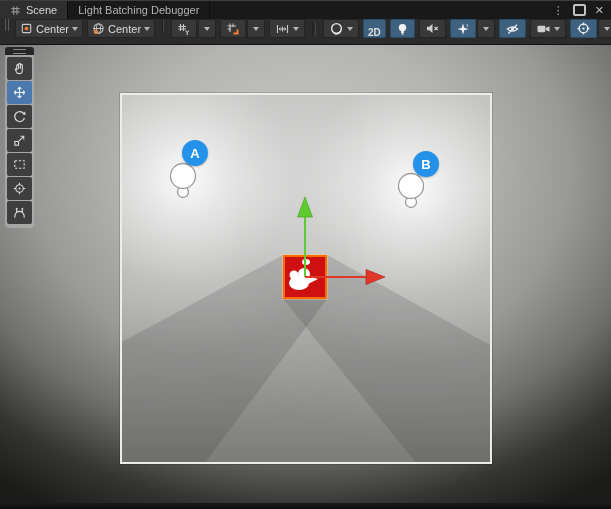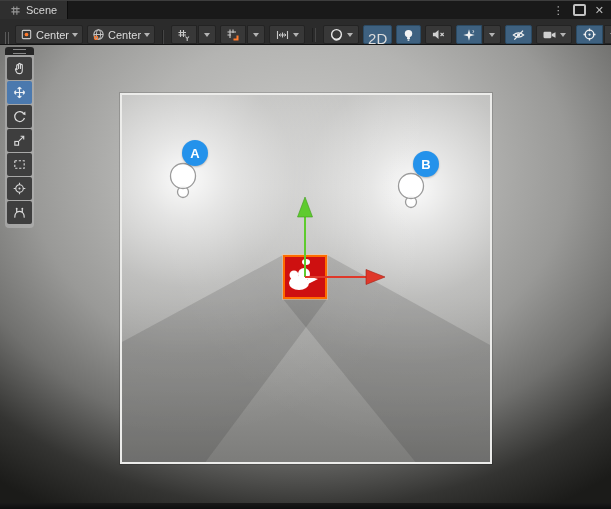--- a/index.html
+++ b/index.html
@@ -13,37 +13,37 @@
   .tab{display:flex;align-items:center;gap:5px;padding:2px 10px;font-size:11px;color:#b5b5b5;
        border-right:1px solid #0d0d0d;cursor:default;}
   .tab.active{background:#2f2f2f;color:#d6d6d6;}
   .titlebar-controls{margin-left:auto;display:flex;align-items:center;gap:9px;padding-right:7px;color:#bcbcbc;}
   .menu-dots{font-size:11px;line-height:1;}
   .max-box{width:9px;height:8px;border:2px solid #c2c2c2;border-radius:2px;}
   .close-x{font-size:11px;line-height:1;}
 
   
   .toolbar{position:absolute;top:19px;left:0;right:0;height:26px;background:#2b2b2b;
-           border-bottom:1px solid #141414;display:flex;align-items:flex-end;padding:0 5px;
+           border-bottom:1px solid #141414;display:flex;align-items:flex-start;padding:0 5px;
            gap:4px;box-sizing:border-box;}
   .drag-grip{display:flex;gap:2px;margin-right:2px;}
   .drag-grip i{display:block;width:1px;height:12px;background:#5a5a5a;}
   .tb-btn{height:19px;background:#383838;border:1px solid #232323;border-radius:2px;
           display:flex;align-items:center;gap:3px;padding:0 4px;color:#dcdcdc;font-size:11px;
           box-sizing:border-box;cursor:default;}
   .tb-btn.icon-only{padding:0 5px;}
   .tb-btn.active{background:#3e6180;border-color:#2b4a63;}
   .tb-group{display:flex;gap:1px;}
   .tb-group .tb-btn:first-child{border-radius:2px 0 0 2px;}
   .tb-group .tb-btn:last-child{border-radius:0 2px 2px 0;}
   .caret{width:0;height:0;border-left:3.5px solid transparent;border-right:3.5px solid transparent;
          border-top:4px solid #b4b4b4;}
   .tb-sep{width:2px;height:14px;border-left:1px solid #1f1f1f;border-right:1px solid #454545;margin:0 3px;}
   .tb-right{margin-left:auto;display:flex;align-items:center;gap:4px;}
-  .tb-label{font-weight:normal;font-size:15px;letter-spacing:0;margin-top:8px;}
+  .tb-label{font-weight:bold;font-size:10px;letter-spacing:0;margin-top:8px;}
 
   
   .scene{position:absolute;top:45px;left:0;width:611px;height:464px;overflow:hidden;
          background:radial-gradient(500px 390px at 300px 125px,
             #cbcbc9 0%, #b4b4b2 34%, #999997 54%, #70706e 71%, #343432 87%, #1b1b19 100%);}
 
   .camera-rect{position:absolute;left:120px;top:48px;width:372px;height:371px;box-sizing:border-box;
       border:2px solid #ececea;box-shadow:0 0 0 1px rgba(0,0,0,.15);overflow:hidden;
       background:
         radial-gradient(circle 260px at 63px 83px,  rgba(255,255,255,.95) 0%, rgba(255,255,255,.65) 16%, rgba(255,255,255,.25) 42%, rgba(255,255,255,.06) 68%, rgba(255,255,255,0) 100%),
@@ -79,20 +79,23 @@
 
 <div class="window">
 
   <div class="titlebar">
     <div class="tab active">
       <svg width="11" height="11" viewBox="0 0 12 12">
         <path d="M4 1.5 V10.5 M7.5 1.5 V10.5 M1.5 4 H10.5 M1.5 7.5 H10.5" stroke="#969696" stroke-width="1.2" fill="none"></path>
       </svg>
       <span>Scene</span>
     </div>
+    <div class="tab">
+      <span>Light Batching Debugger</span>
+    </div>
     <div class="titlebar-controls">
       <span class="menu-dots">⋮</span>
       <span class="max-box"></span>
       <span class="close-x">✕</span>
     </div>
   </div>
 
   <div class="toolbar">
     <div class="drag-grip">
         <i></i>

